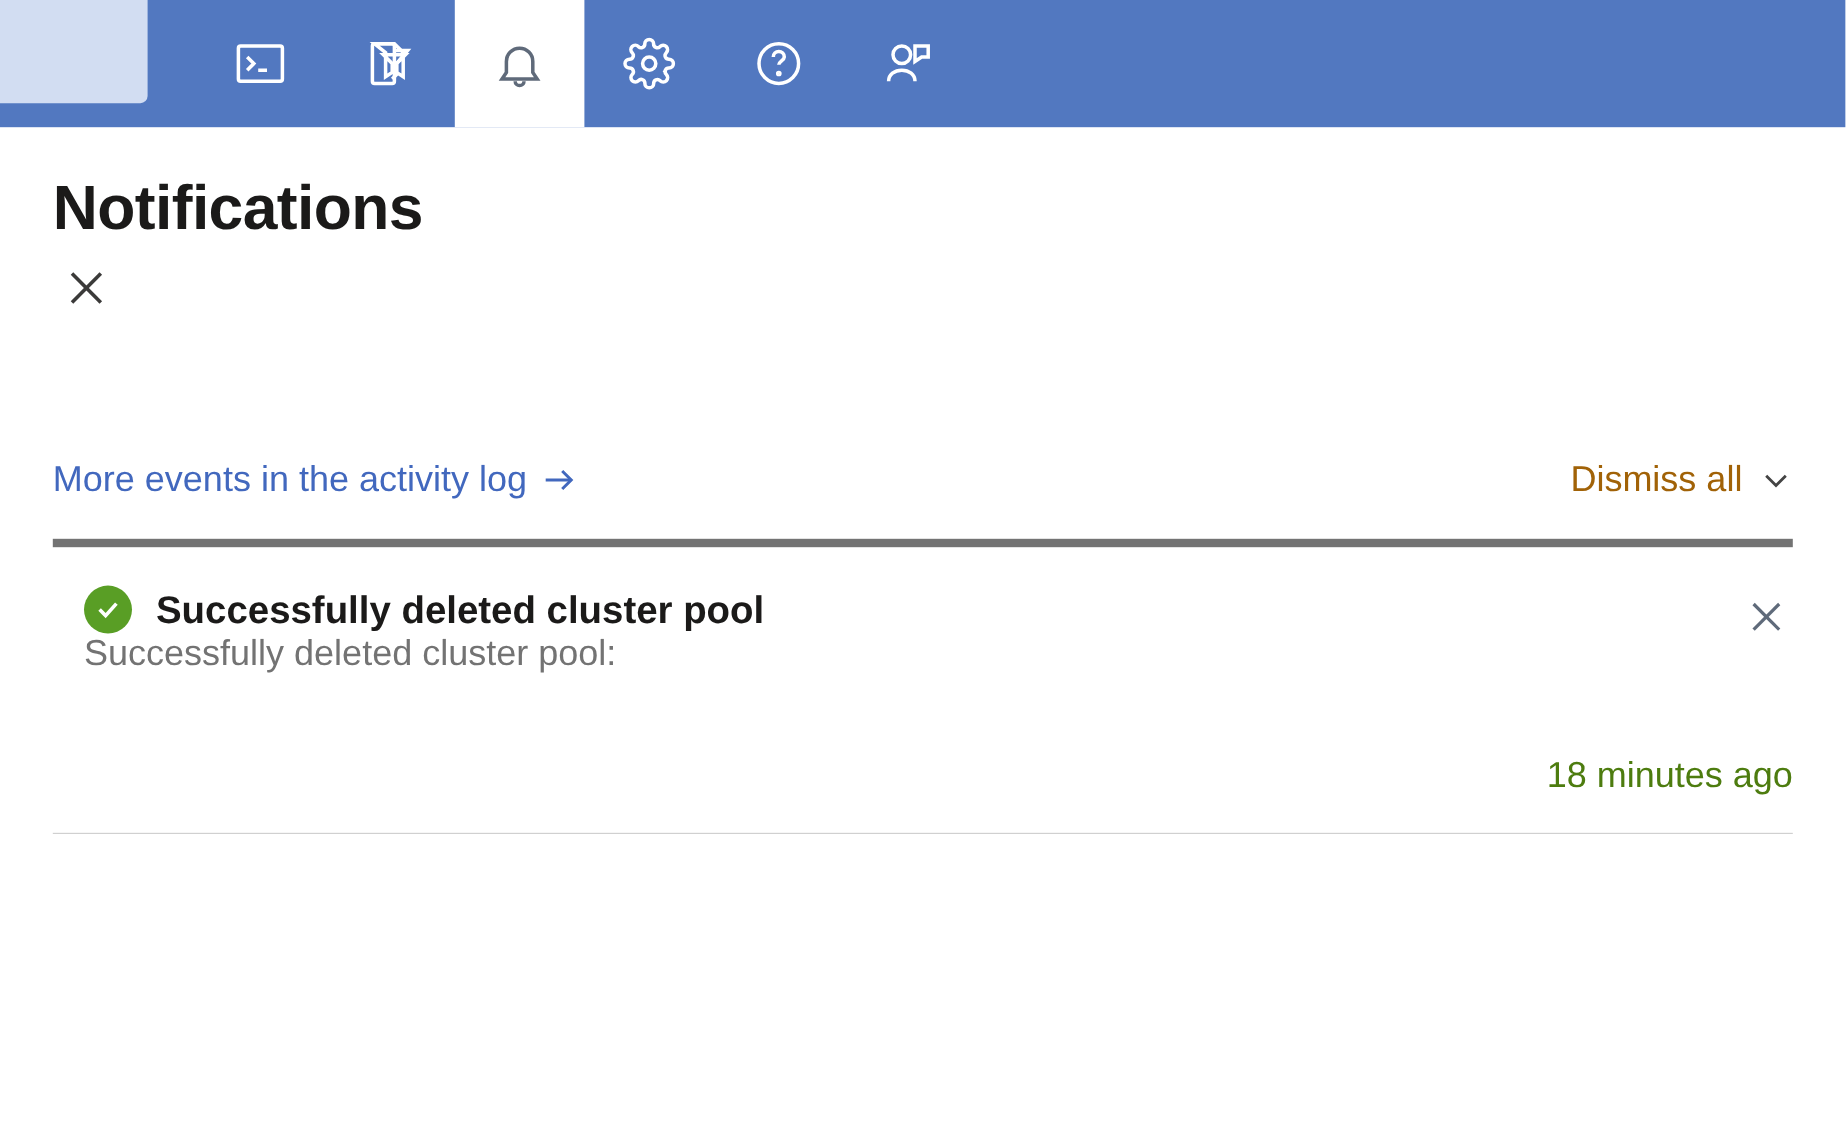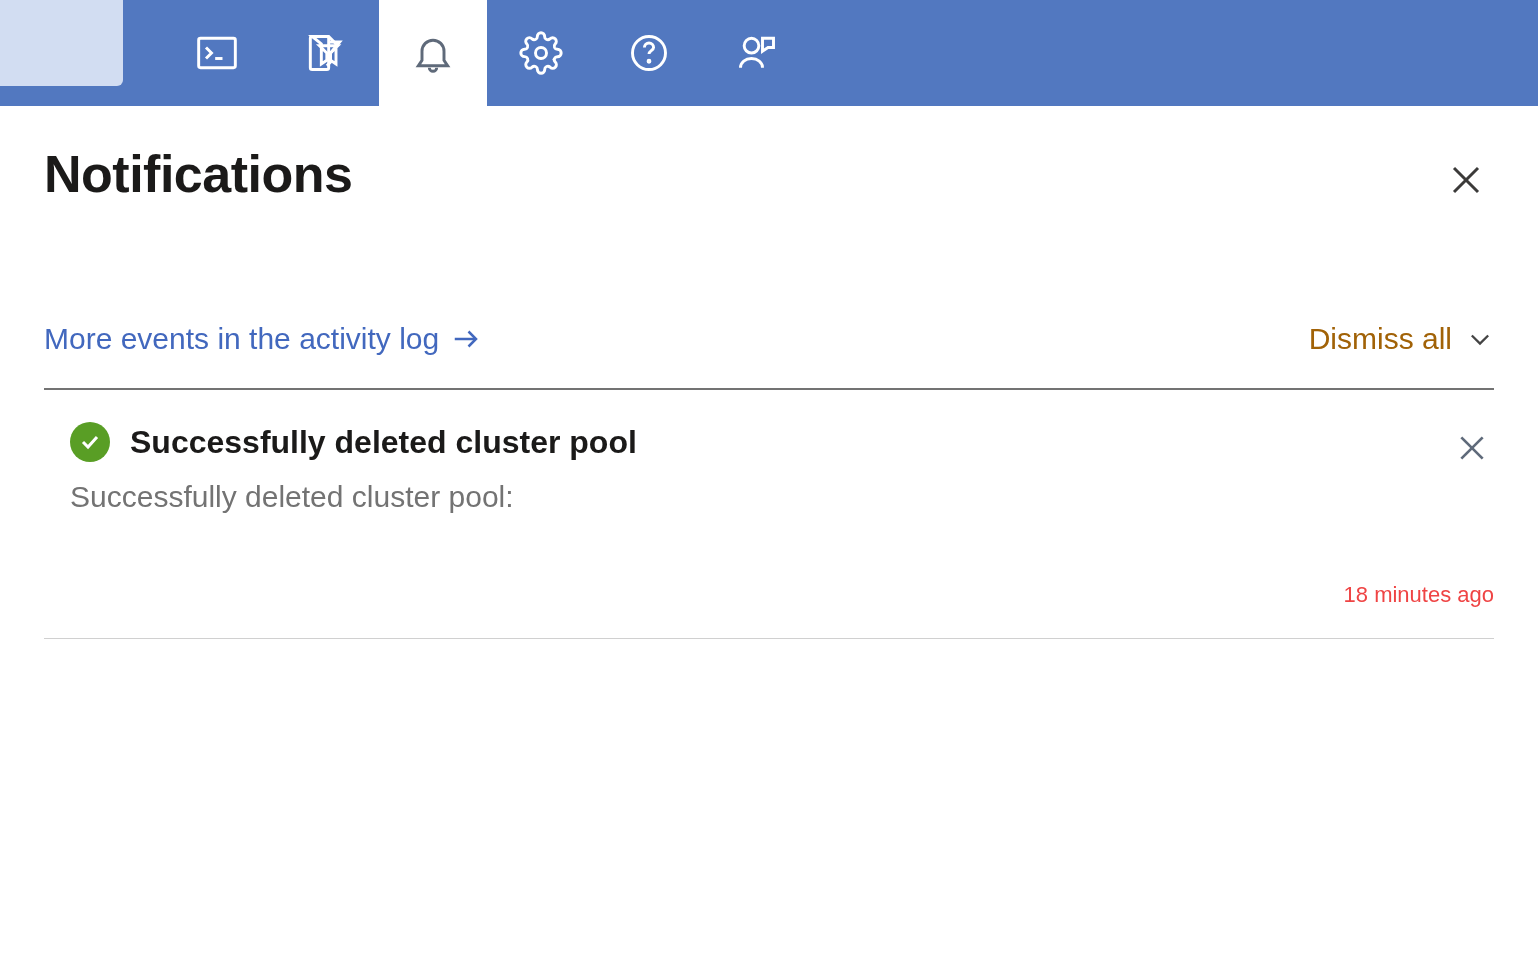--- a/index.html
+++ b/index.html
@@ -49,23 +49,24 @@
       stroke: #5f6a7a;
     }
     .icon-btn:not(.active) svg {
       stroke: #ffffff;
     }
     .panel {
       padding: 38px 44px 0 44px;
     }
     .panel-header {
       display: flex;
-      justify-content: space-between;
+      justify-content: flex-end;
       align-items: flex-start;
       margin-bottom: 110px;
+      flex-direction: column;
     }
     .panel-title {
       font-size: 52px;
       font-weight: 600;
       color: #1b1a19;
       letter-spacing: -0.5px;
     }
     .close-btn {
       cursor: pointer;
       padding: 10px;
@@ -74,21 +75,21 @@
     .close-btn svg {
       width: 36px;
       height: 36px;
       stroke: #3b3a39;
     }
     .action-row {
       display: flex;
       justify-content: space-between;
       align-items: center;
       padding-bottom: 32px;
-      border-bottom: 2px solid #737373;
+      border-bottom: 7px solid #737373;
     }
     .activity-link {
       display: flex;
       align-items: center;
       gap: 12px;
       color: #4268be;
       font-size: 30px;
       cursor: pointer;
     }
     .activity-link svg {
@@ -111,21 +112,20 @@
     }
     .notification {
       padding: 32px 0 30px 0;
       border-bottom: 1px solid #d0d0d0;
       position: relative;
     }
     .notif-header {
       display: flex;
       align-items: center;
       gap: 20px;
-      margin-bottom: 18px;
       padding-left: 26px;
     }
     .success-icon {
       width: 40px;
       height: 40px;
       border-radius: 50%;
       background: #599e25;
       display: flex;
       align-items: center;
       justify-content: center;
@@ -142,22 +142,22 @@
       color: #1b1a19;
     }
     .notif-body {
       font-size: 30px;
       color: #737373;
       padding-left: 26px;
       margin-bottom: 68px;
     }
     .notif-time {
       text-align: right;
-      font-size: 22px;
-      color: #ef4444;
+      font-size: 30px;
+      color: #4d7c0f;
     }
     .notif-close {
       position: absolute;
       right: 0;
       top: 36px;
       cursor: pointer;
       padding: 6px;
     }
     .notif-close svg {
       width: 32px;

